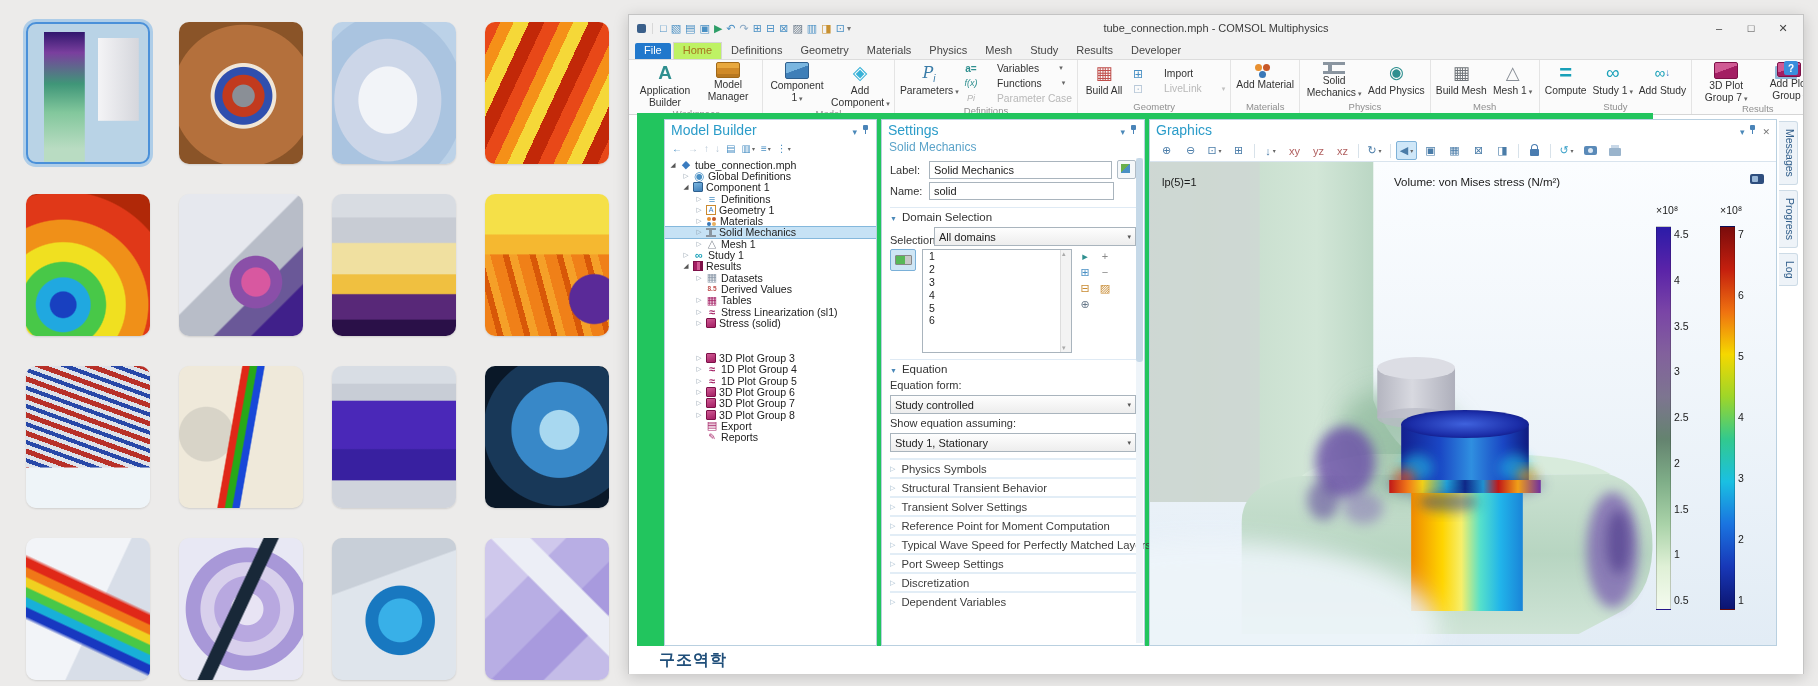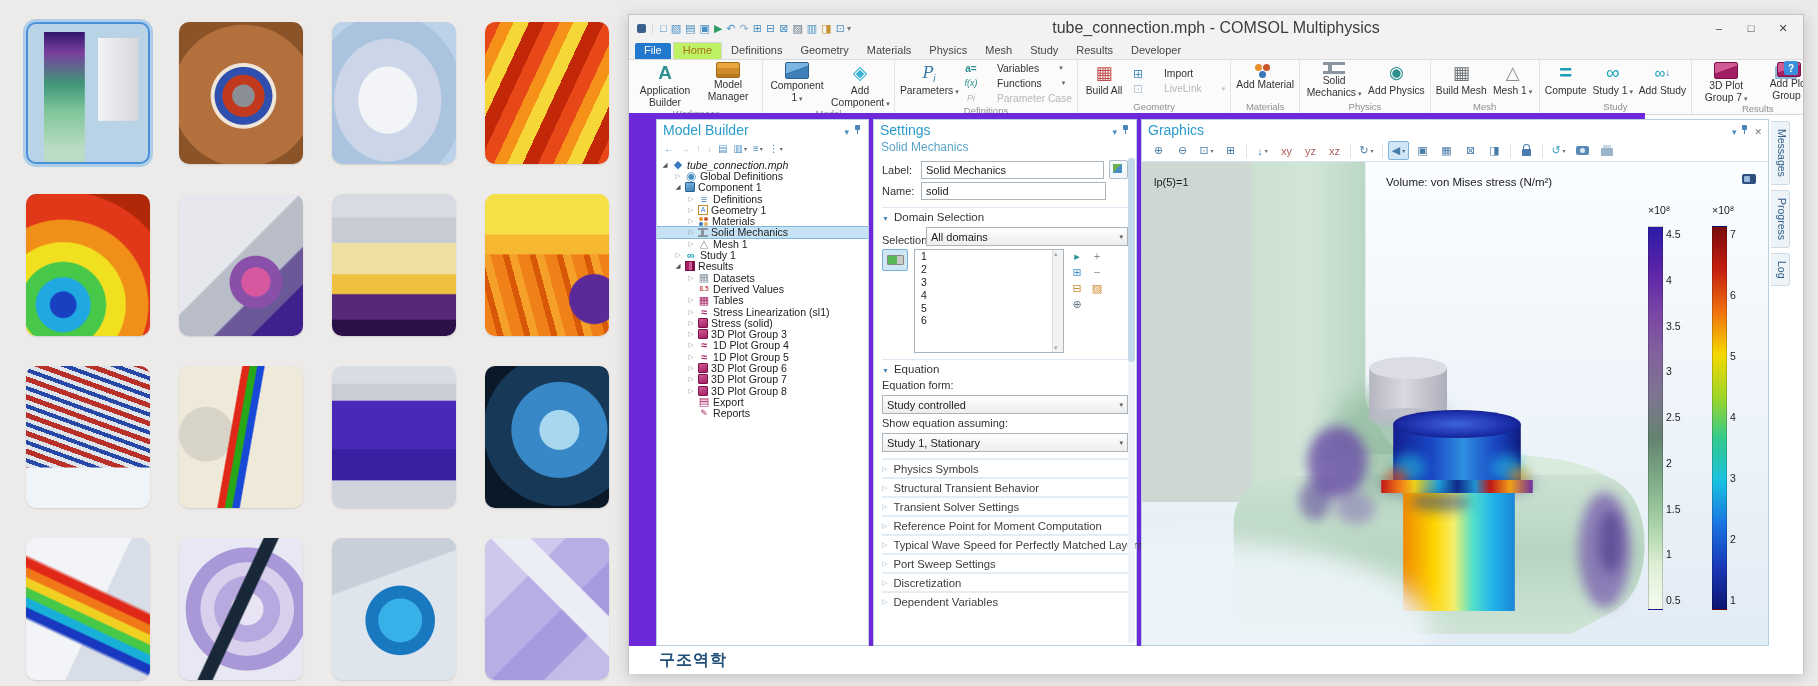--- a/index.html
+++ b/index.html
@@ -40,21 +40,21 @@
   
   #app{position:absolute;left:628px;top:14px;width:1176px;height:660px;background:#fff;
        border:1px solid #c4c4c4;box-shadow:0 3px 14px rgba(0,0,0,.18);box-sizing:border-box}
   
   .titlebar{position:relative;height:26px;background:#f2f2f2;display:flex;align-items:center;padding:0 4px}
   .appico{width:9px;height:9px;background:#3a5f8a;border-radius:2px;margin:0 6px 0 4px;flex:none}
   .qat{display:flex;align-items:center;gap:4px;border-left:1px solid #d8d8d8;padding-left:7px}
   .qi{font-size:11px;line-height:1;cursor:default}
   .qcaret{font-size:8px;color:#777;margin-left:2px}
   .qcaret::before{content:"▾"}
-  .wtitle{position:absolute;left:0;right:0;text-align:center;font-size:16px;color:#3c3c3c;pointer-events:none}
+  .wtitle{position:absolute;left:0;right:0;text-align:center;font-size:11px;color:#3c3c3c;pointer-events:none}
   .wcs{margin-left:auto;display:flex;z-index:2}
   .wc{width:32px;height:22px;display:flex;align-items:center;justify-content:center;font-size:11px;color:#444}
   
   .tabrow{height:18px;background:#f2f2f2;border-bottom:1px solid #dcdcdc;display:flex;align-items:flex-end;padding-left:6px}
   .rtab{font-size:11px;color:#454545;padding:2px 9px 3px;line-height:1;cursor:default}
   .rtab.file{background:#2178cc;color:#fff;border-radius:2px 2px 0 0;margin-right:2px}
   .rtab.on{background:#bef264;border:1px solid #d5d5d5;border-bottom:none;color:#a5741e}
   
   .ribbon{height:54px;background:#fbfbfb;border-bottom:1px solid #d6d6d6;display:flex;padding:0 2px;overflow:hidden}
   .rgroup{display:flex;flex-direction:column;border-right:1px solid #e4e4e4;padding:1px 3px 0;flex:none}
@@ -95,21 +95,21 @@
   .ic-build-mesh::before{content:"▦";color:#70757a;font-size:18px}
   .ic-mesh::before{content:"△";color:#8a9098;font-size:18px}
   .ic-compute::before{content:"=";color:#18a0b8;font-size:22px;font-weight:700}
   .ic-study::before{content:"∞";color:#18a0b8;font-size:19px}
   .ic-add-study::before{content:"∞";color:#18a0b8;font-size:15px}
   .ic-add-study::after{content:"↓";color:#3a78c8;font-size:10px}
   .ic-plot-group-3d{width:15px;height:15px;background:linear-gradient(160deg,#d05a94 0 45%,#a31e63 46%);border:1px solid #7d1048;border-radius:2px}
   .ic-add-plot-group{width:13px;height:13px;background:linear-gradient(160deg,#d05a94 0 45%,#a31e63 46%);border:1px solid #7d1048;border-radius:2px;box-shadow:-3px 3px 0 -1px #8fb8d8}
   .ic-versions{width:15px;height:13px;border:1px solid #c8a035;background:linear-gradient(90deg,#f5e8c0 0 45%,#fffdf2 46%)}
   
-  .content{position:absolute;left:0;top:98px;width:1016px;height:533px;background:#6d28d9}
+  .content{position:absolute;left:8px;top:98px;width:1016px;height:533px;background:#22c55e}
   .panel{position:absolute;top:6px;height:527px;border:1px solid #b9d0e0;box-sizing:border-box;background:#fff}
   .phead{height:20px;display:flex;align-items:center;padding:0 6px;gap:5px}
   .ptitle{font-size:14px;color:#2b9cc9;flex:1;white-space:nowrap}
   .pcar::before{content:"▾";font-size:9px;color:#4a88b8}
   .pin{width:8px;height:10px;position:relative;flex:none}
   .pin::before{content:"";position:absolute;top:0;left:1px;width:5px;height:5px;background:#4a84b8;border-radius:1px}
   .pin::after{content:"";position:absolute;left:3px;top:5px;width:1px;height:4px;background:#4a84b8}
   .pclose::before{content:"✕";font-size:9px;color:#777}
   #mb{left:27px;width:213px}
   #st{left:244px;width:264px}
@@ -440,21 +440,21 @@
           <span class="mbt">←</span>
           <span class="mbt muted">→</span>
           <span class="mbt muted">↑</span>
           <span class="mbt muted">↓</span>
           <span class="mbt">▤</span>
           <span class="mbt">▥<span class="car">▾</span></span>
           <span class="mbt">≡<span class="car">▾</span></span>
           <span class="mbt">⋮<span class="car">▾</span></span>
         </div>
       <div class="tree">
-          <div class="trow" style="padding-left: 4px; font-style: italic;">
+          <div class="trow" style="padding-left: 4px;">
             <span class="twist exp">◢</span>
             <span class="tic tic-model-root"></span>
             <span class="tlbl">tube_connection.mph</span>
           </div>
           <div class="trow" style="padding-left: 17px;">
             <span class="twist">▷</span>
             <span class="tic tic-global-definitions"></span>
             <span class="tlbl">Global Definitions</span>
           </div>
           <div class="trow" style="padding-left: 17px;">
@@ -515,21 +515,21 @@
           <div class="trow" style="padding-left: 30px;">
             <span class="twist">▷</span>
             <span class="tic tic-plot-1d"></span>
             <span class="tlbl">Stress Linearization (sl1)</span>
           </div>
           <div class="trow" style="padding-left: 30px;">
             <span class="twist">▷</span>
             <span class="tic tic-plot-3d"></span>
             <span class="tlbl">Stress (solid)</span>
           </div>
-          <div class="trow" style="padding-left: 30px;">
+          <div class="trow" style="padding-left: 30px; margin-top: 24px;">
             <span class="twist">▷</span>
             <span class="tic tic-plot-3d"></span>
             <span class="tlbl">3D Plot Group 3</span>
           </div>
           <div class="trow" style="padding-left: 30px;">
             <span class="twist">▷</span>
             <span class="tic tic-plot-1d"></span>
             <span class="tlbl">1D Plot Group 4</span>
           </div>
           <div class="trow" style="padding-left: 30px;">

